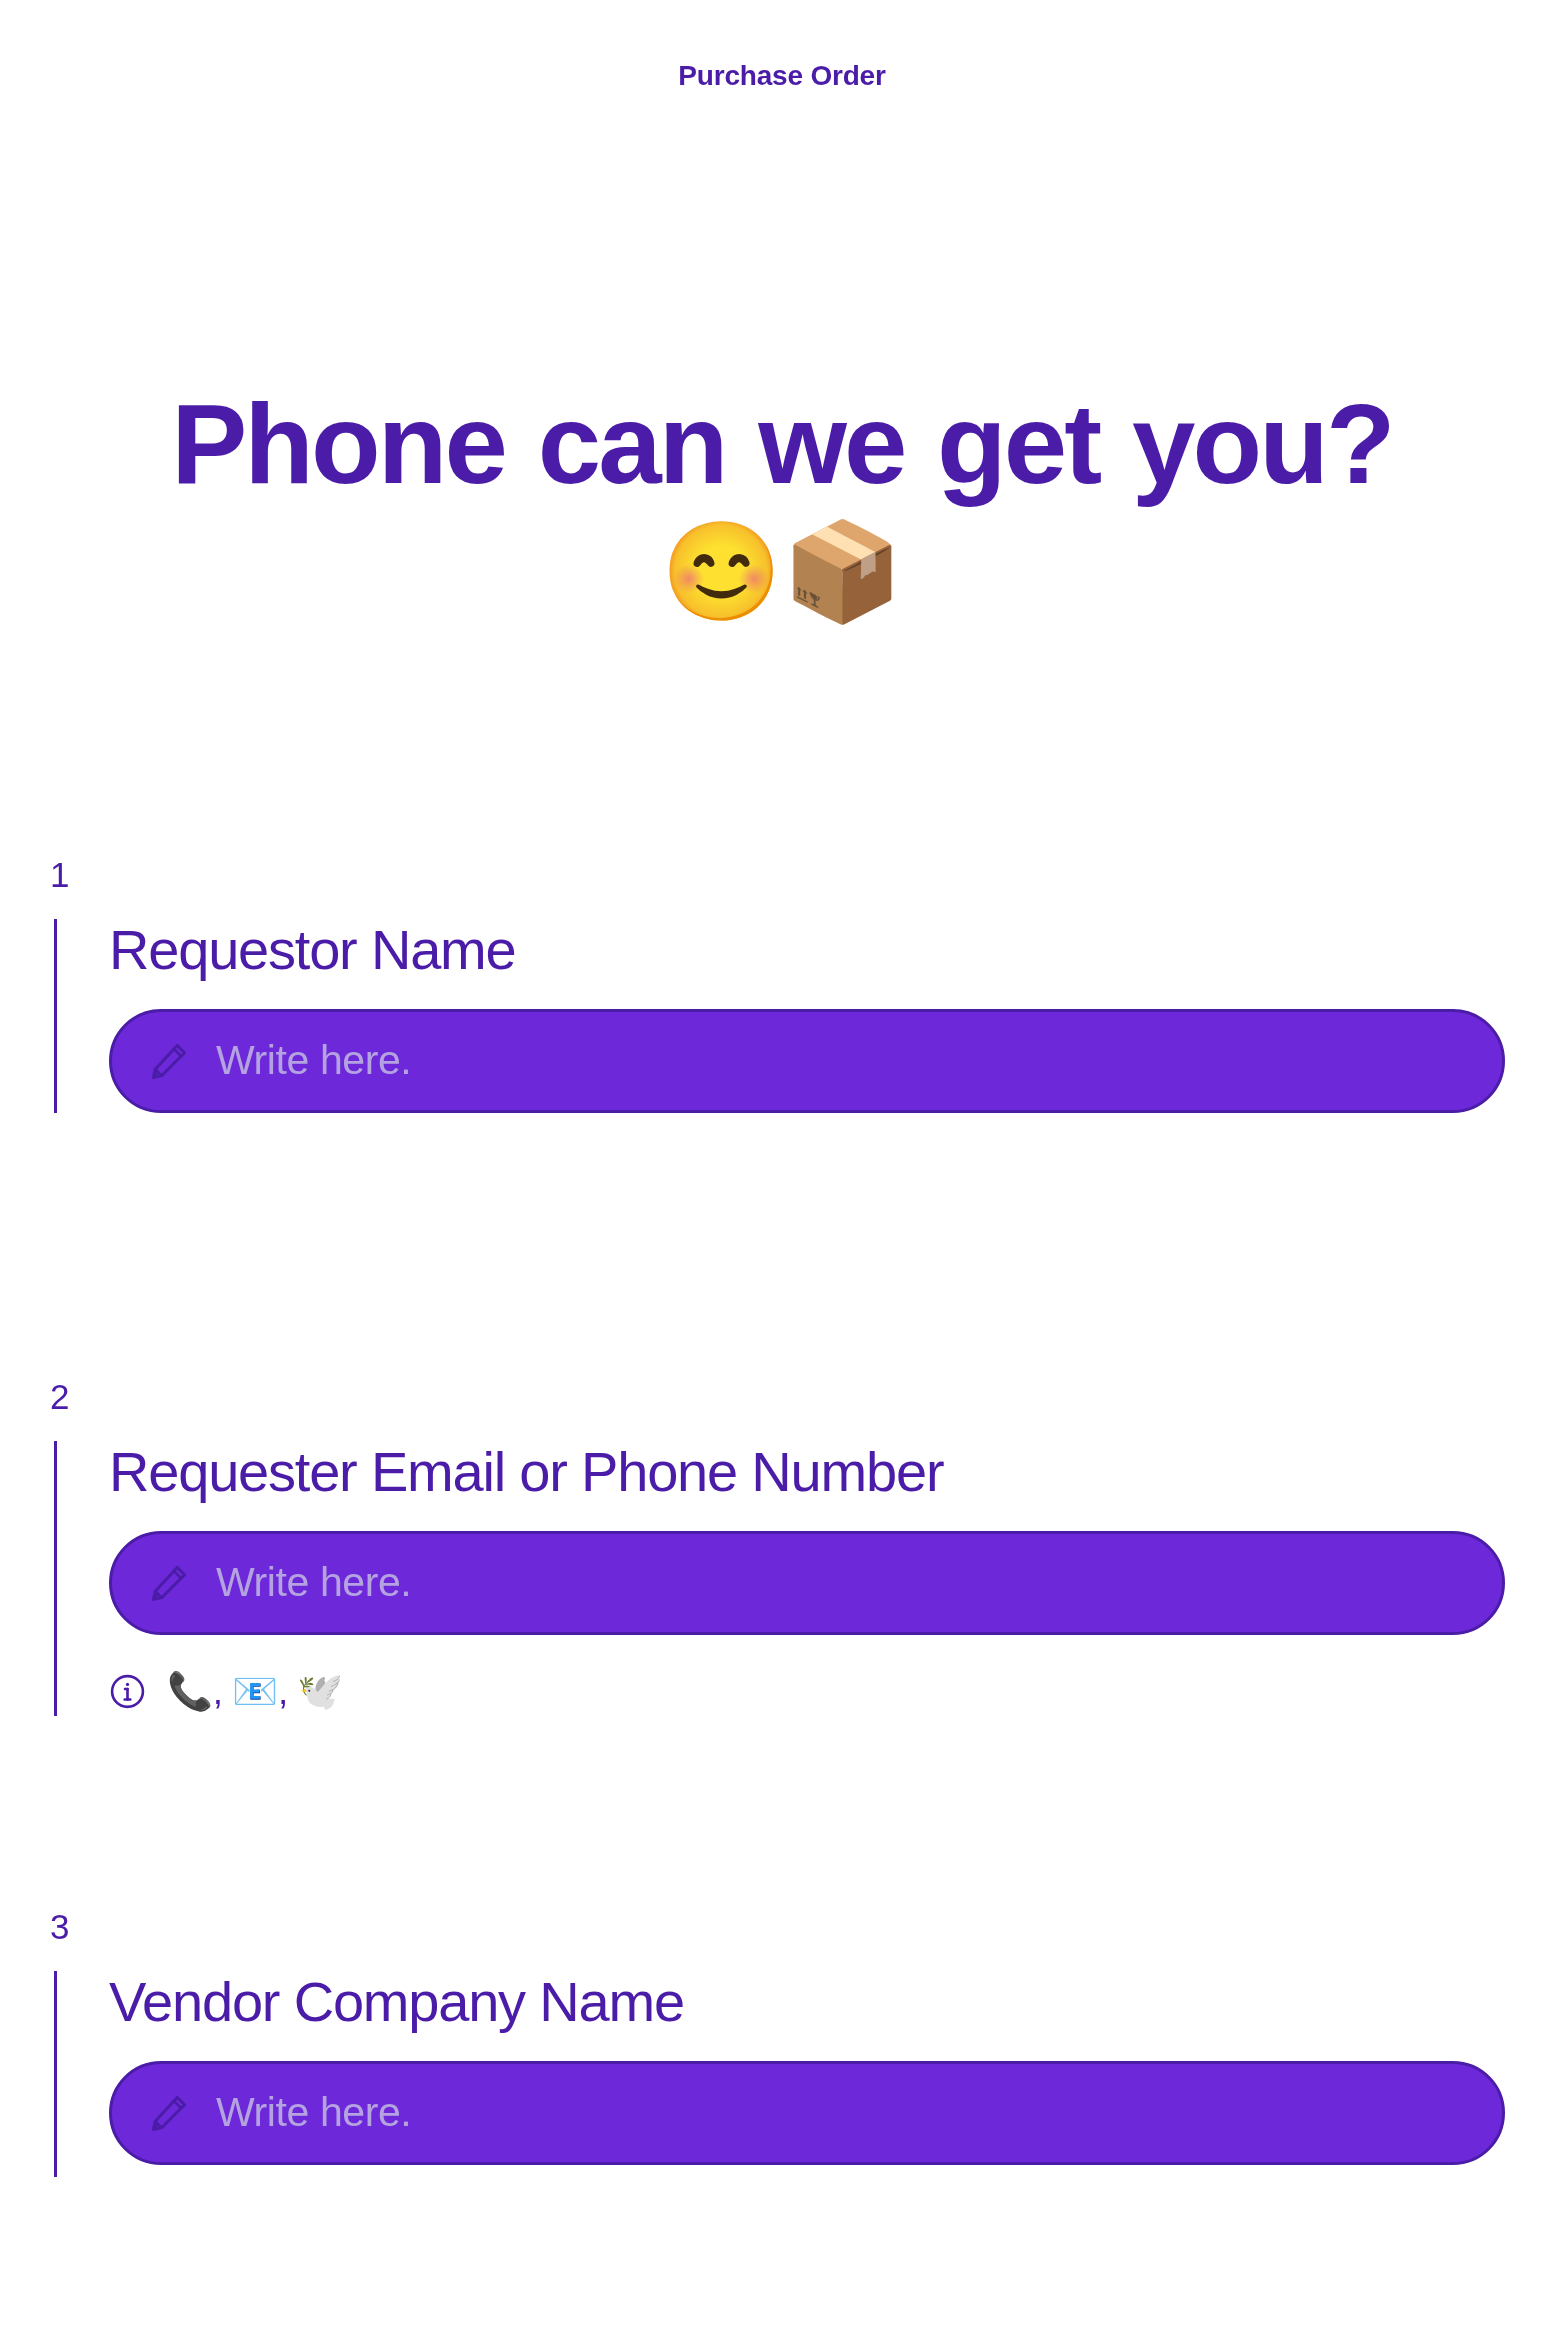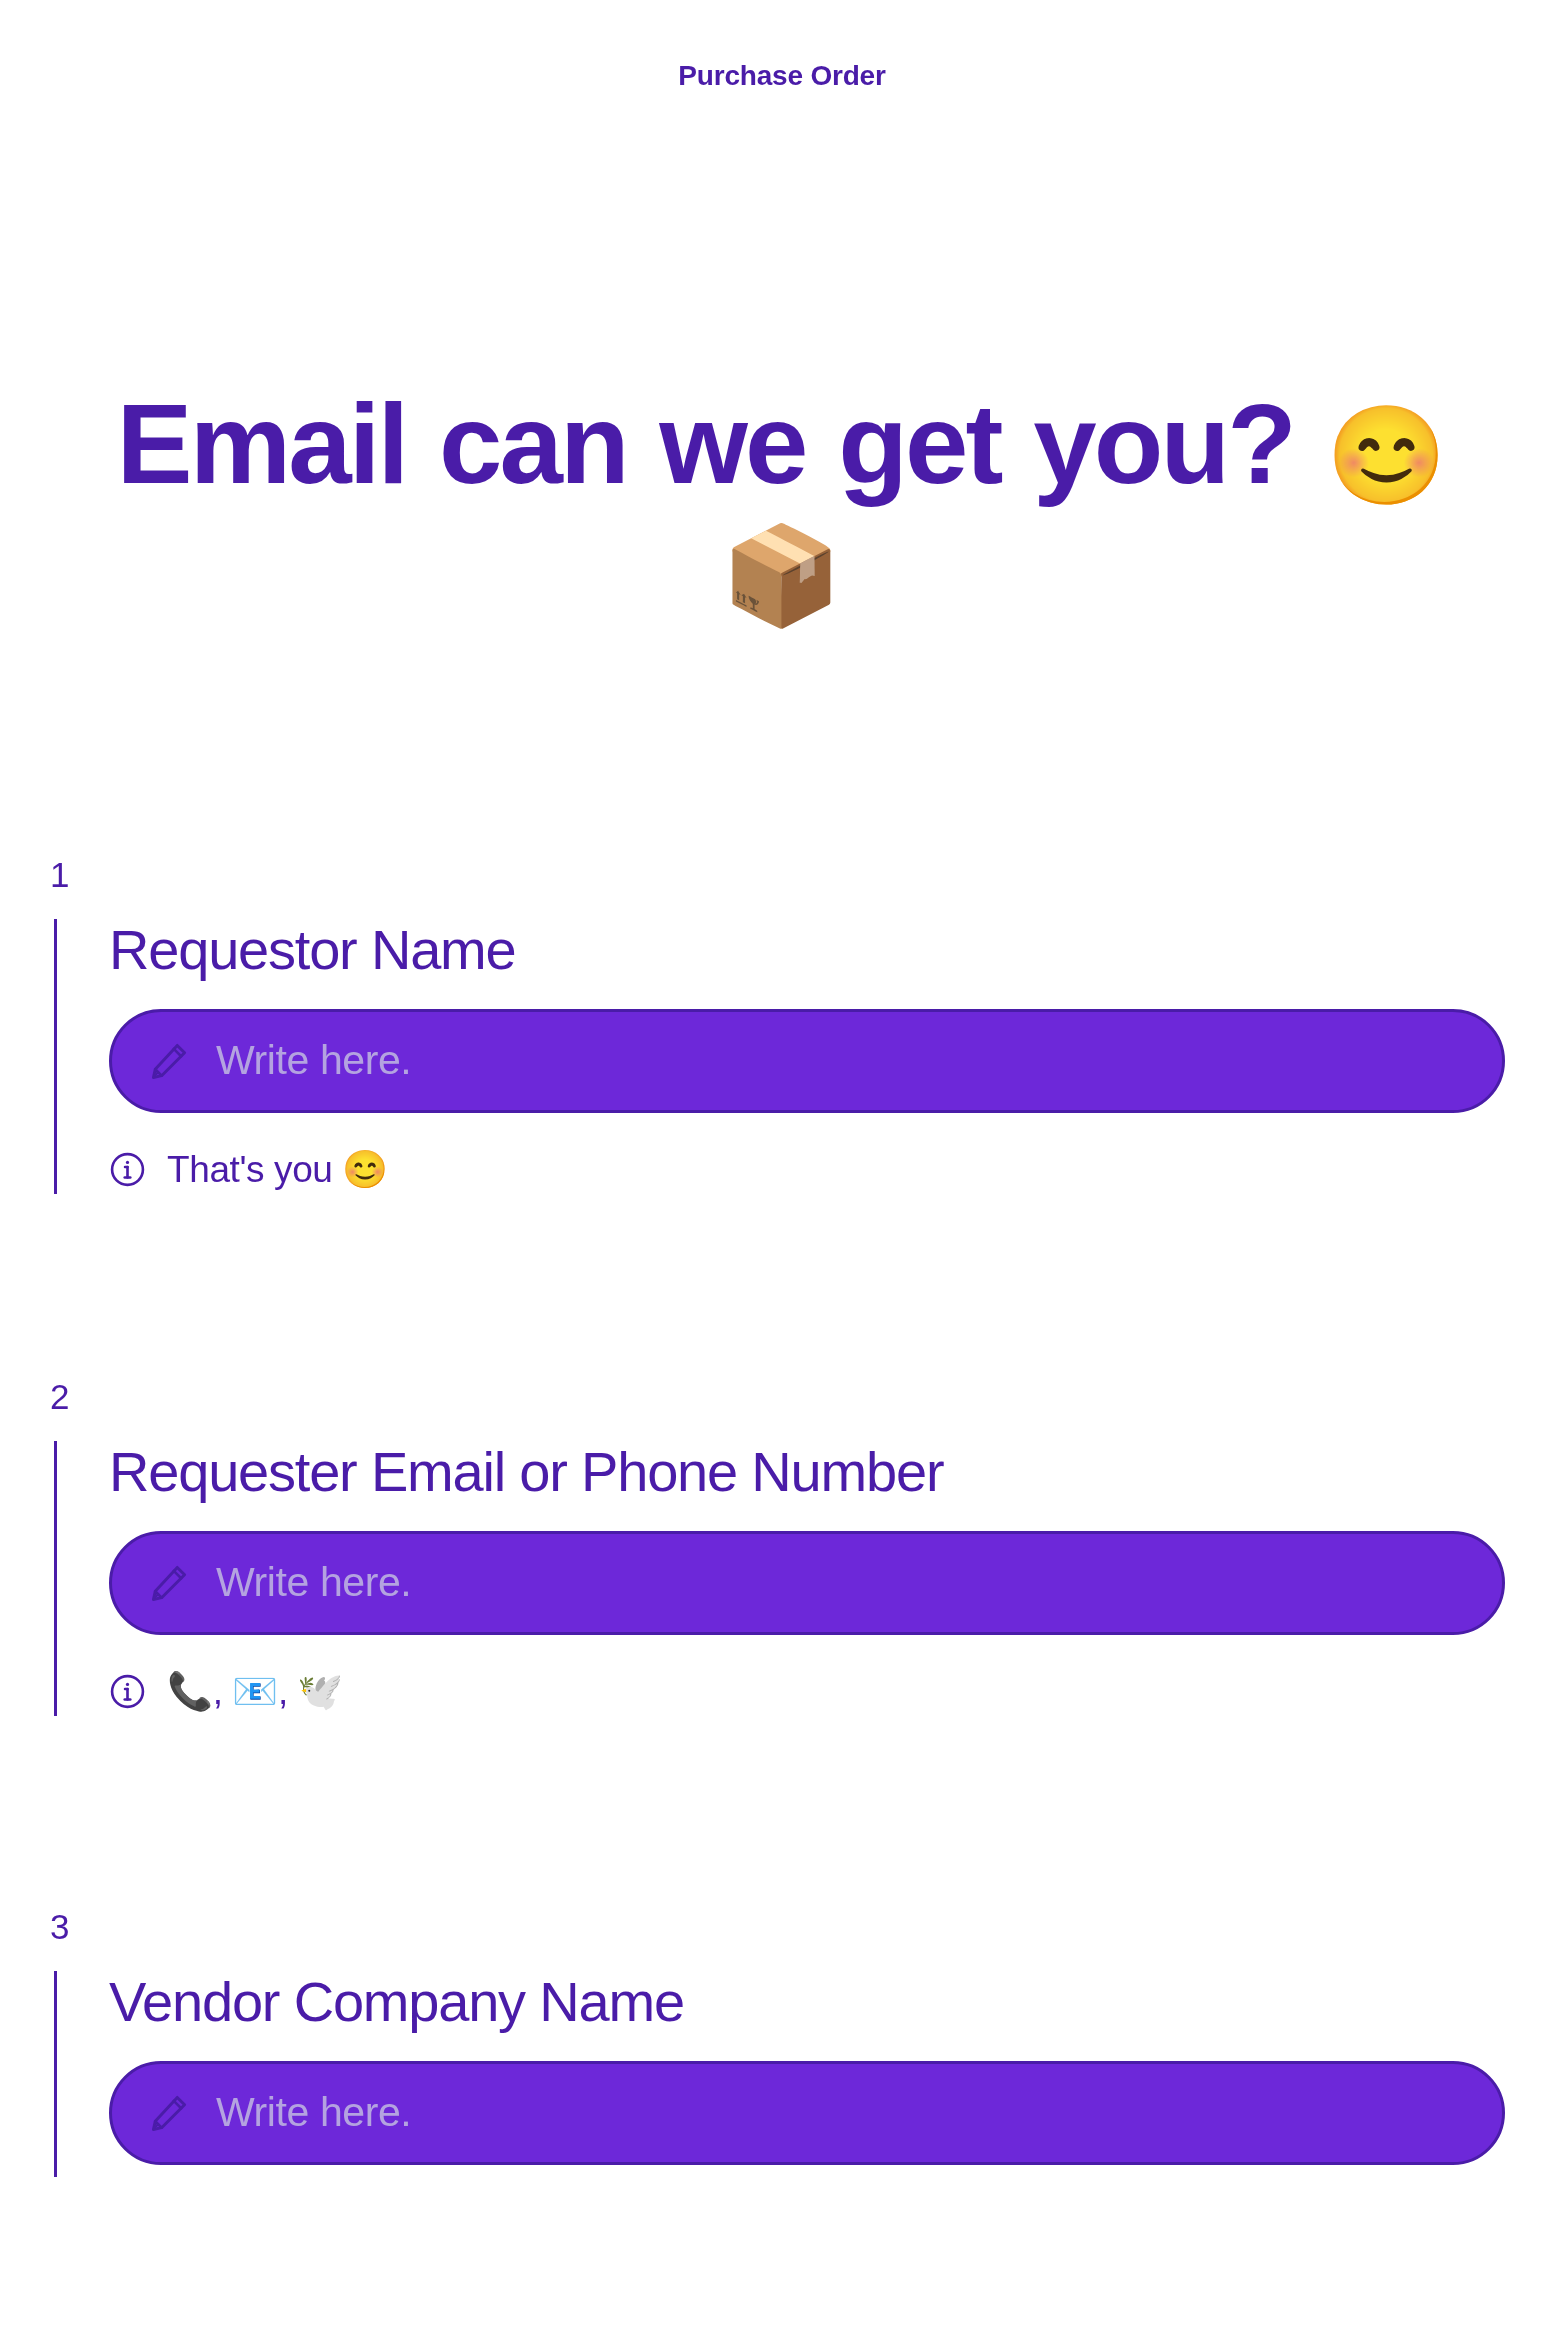--- a/index.html
+++ b/index.html
@@ -146,91 +146,81 @@
   #q3 .q-body { padding-bottom: 12px; }
 </style>
 </head>
 <body>
 
 <div class="page">
 
   <div class="form-title">Purchase Order</div>
 
   <div class="hero">
-    <span>Email can we get you?</span>
+    <span>Phone can we get you?</span>
     <span class="emoji">😊📦</span>
   </div>
 
   <div class="question" id="q1">
     <div class="q-number">1</div>
     <div class="q-body">
       <div class="q-label">Requestor Name</div>
+
+      <div class="field">
+        <svg class="pencil-icon" viewBox="0 0 24 24" fill="none">
+          <path d="M16.5 3.5 L20.5 7.5 L8 20 L3.5 21 L4.5 16.5 Z" stroke="#4A1CA8" stroke-width="1.6" stroke-linejoin="round" stroke-linecap="round"></path>
+          <path d="M14.6 5.4 L18.6 9.4" stroke="#4A1CA8" stroke-width="1.4" stroke-linecap="round"></path>
+          <path d="M4.5 16.5 L8 20" stroke="#4A1CA8" stroke-width="1.4" stroke-linecap="round"></path>
+          <path d="M6.1 18.1 L4.2 19.9" stroke="#4A1CA8" stroke-width="1.2" stroke-linecap="round"></path>
+        </svg>
+        <span class="placeholder">Write here.</span>
+      </div>
+
+    </div>
+  </div>
+
+  <div class="question" id="q2">
+    <div class="q-number">2</div>
+    <div class="q-body">
+      <div class="q-label">Requester Email or Phone Number</div>
 
       <div class="field">
         <svg class="pencil-icon" viewBox="0 0 24 24" fill="none">
           <path d="M16.5 3.5 L20.5 7.5 L8 20 L3.5 21 L4.5 16.5 Z" stroke="#4A1CA8" stroke-width="1.6" stroke-linejoin="round" stroke-linecap="round"></path>
           <path d="M14.6 5.4 L18.6 9.4" stroke="#4A1CA8" stroke-width="1.4" stroke-linecap="round"></path>
           <path d="M4.5 16.5 L8 20" stroke="#4A1CA8" stroke-width="1.4" stroke-linecap="round"></path>
           <path d="M6.1 18.1 L4.2 19.9" stroke="#4A1CA8" stroke-width="1.2" stroke-linecap="round"></path>
         </svg>
         <span class="placeholder">Write here.</span>
       </div>
 
       <div class="hint">
         <svg class="info-icon" viewBox="0 0 24 24" fill="none">
           <circle cx="12" cy="12" r="10" stroke="#4A1CA8" stroke-width="1.7"></circle>
           <circle cx="12" cy="7.4" r="1.05" fill="#4A1CA8"></circle>
           <path d="M12 10.4 V17.2" stroke="#4A1CA8" stroke-width="1.7" stroke-linecap="round"></path>
           <path d="M10.4 10.4 H12" stroke="#4A1CA8" stroke-width="1.7" stroke-linecap="round"></path>
           <path d="M10.2 17.2 H13.8" stroke="#4A1CA8" stroke-width="1.7" stroke-linecap="round"></path>
         </svg>
-        <span class="hint-text">That's you 😊</span>
+        <span class="hint-text">📞, 📧, 🕊️</span>
       </div>
     </div>
   </div>
 
-  <div class="question" id="q2">
-    <div class="q-number">2</div>
+  <div class="question" id="q3">
+    <div class="q-number">3</div>
     <div class="q-body">
-      <div class="q-label">Requester Email or Phone Number</div>
+      <div class="q-label">Vendor Company Name</div>
 
       <div class="field">
         <svg class="pencil-icon" viewBox="0 0 24 24" fill="none">
           <path d="M16.5 3.5 L20.5 7.5 L8 20 L3.5 21 L4.5 16.5 Z" stroke="#4A1CA8" stroke-width="1.6" stroke-linejoin="round" stroke-linecap="round"></path>
           <path d="M14.6 5.4 L18.6 9.4" stroke="#4A1CA8" stroke-width="1.4" stroke-linecap="round"></path>
           <path d="M4.5 16.5 L8 20" stroke="#4A1CA8" stroke-width="1.4" stroke-linecap="round"></path>
           <path d="M6.1 18.1 L4.2 19.9" stroke="#4A1CA8" stroke-width="1.2" stroke-linecap="round"></path>
         </svg>
         <span class="placeholder">Write here.</span>
       </div>
-
-      <div class="hint">
-        <svg class="info-icon" viewBox="0 0 24 24" fill="none">
-          <circle cx="12" cy="12" r="10" stroke="#4A1CA8" stroke-width="1.7"></circle>
-          <circle cx="12" cy="7.4" r="1.05" fill="#4A1CA8"></circle>
-          <path d="M12 10.4 V17.2" stroke="#4A1CA8" stroke-width="1.7" stroke-linecap="round"></path>
-          <path d="M10.4 10.4 H12" stroke="#4A1CA8" stroke-width="1.7" stroke-linecap="round"></path>
-          <path d="M10.2 17.2 H13.8" stroke="#4A1CA8" stroke-width="1.7" stroke-linecap="round"></path>
-        </svg>
-        <span class="hint-text">📞, 📧, 🕊️</span>
-      </div>
     </div>
   </div>
 
-  <div class="question" id="q3">
-    <div class="q-number">3</div>
-    <div class="q-body">
-      <div class="q-label">Vendor Company Name</div>
-
-      <div class="field">
-        <svg class="pencil-icon" viewBox="0 0 24 24" fill="none">
-          <path d="M16.5 3.5 L20.5 7.5 L8 20 L3.5 21 L4.5 16.5 Z" stroke="#4A1CA8" stroke-width="1.6" stroke-linejoin="round" stroke-linecap="round"></path>
-          <path d="M14.6 5.4 L18.6 9.4" stroke="#4A1CA8" stroke-width="1.4" stroke-linecap="round"></path>
-          <path d="M4.5 16.5 L8 20" stroke="#4A1CA8" stroke-width="1.4" stroke-linecap="round"></path>
-          <path d="M6.1 18.1 L4.2 19.9" stroke="#4A1CA8" stroke-width="1.2" stroke-linecap="round"></path>
-        </svg>
-        <span class="placeholder">Write here.</span>
-      </div>
-    </div>
-  </div>
-
 </div>
 
 
 </body></html>

